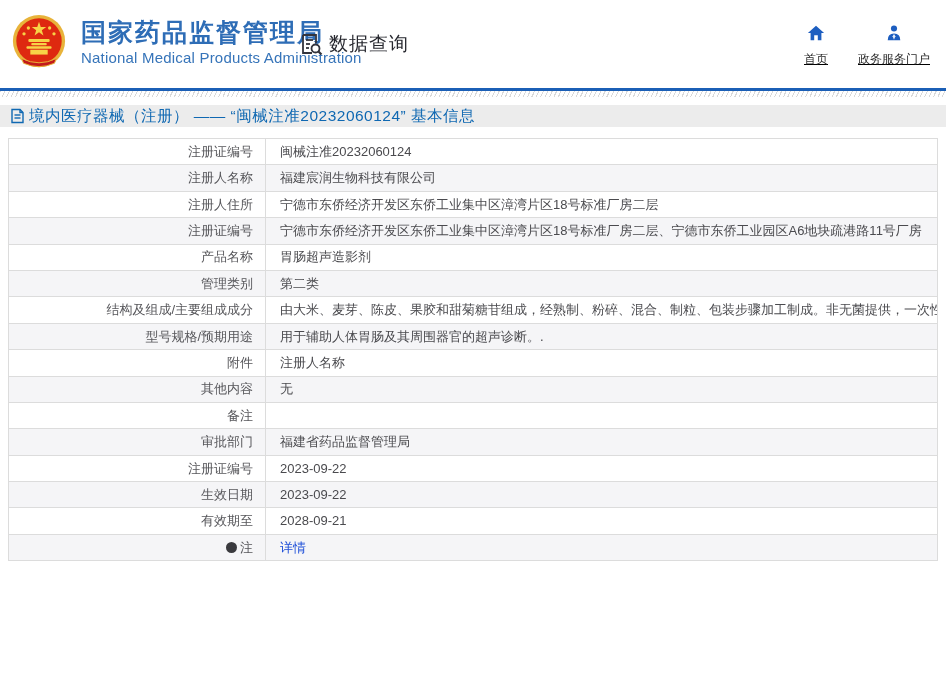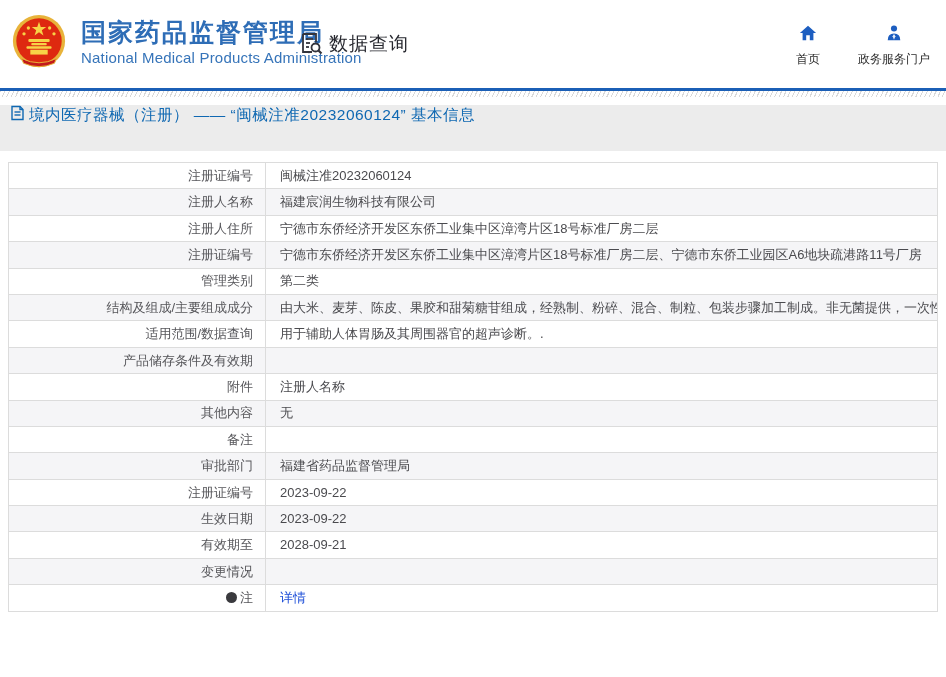--- a/index.html
+++ b/index.html
@@ -6,35 +6,35 @@
   html,body { width:946px; height:677px; background:#fff; overflow:hidden;
     font-family:"Liberation Sans","DejaVu Sans",sans-serif; }
 
   
   .header { position:relative; height:88px; background:#fff; }
   .logo-wrap { position:absolute; left:10px; top:13px; display:flex; align-items:center; }
   .emblem { width:58px; height:58px; flex:0 0 58px; }
   .org-names { margin-left:13px; }
   .org-cn { font-size:25px; font-weight:bold; color:#2e6db6; letter-spacing:2px; line-height:1.15; }
   .org-en { font-size:15px; color:#3674b9; margin-top:3px; letter-spacing:0.2px; }
-  .data-query { position:absolute; left:299px; top:31px; display:flex; align-items:flex-start; cursor:pointer; }
+  .data-query { position:absolute; left:299px; top:31px; display:flex; align-items:center; cursor:pointer; }
   .data-query .dq-icon { width:24px; height:24px; margin-right:6px; }
   .data-query .dq-label { font-size:19px; color:#26272e; letter-spacing:1px; }
-  .header-right { position:absolute; right:16px; top:24px; display:flex; gap:38px; }
+  .header-right { position:absolute; right:16px; top:24px; display:flex; gap:30px;text-decoration:underline; }
   .nav-item { display:flex; flex-direction:column; align-items:center; cursor:pointer; }
   .nav-item svg { width:18px; height:18px; }
   .nav-item .nav-label { margin-top:9px; font-size:12px; color:#2c2c2c; }
 
   
   .blue-line { height:3px; background:#1b5fb6; }
   .hatch { height:6px; background-image:repeating-linear-gradient(115deg,#d9d9d9 0,#d9d9d9 1px,#ffffff 1px,#ffffff 4px); }
   .gap-sm { height:8px; background:#fff; }
 
   
-  .title-bar { height:46px; background:#ececec; display:flex; align-items:flex-start; padding-left:10px; }
+  .title-bar { height:22px; background:#ececec; display:flex; align-items:center; padding-left:10px; }
   .title-bar .doc-icon { width:15px; height:16px; margin-right:4px; flex:0 0 15px; }
   .title-text { font-size:15.5px; color:#0f68b2; letter-spacing:0.5px; }
 
   
   .table-wrap { padding:11px 8px 0 8px; }
   table.info { width:930px; border-collapse:collapse; table-layout:fixed;
     border:1px solid #c9c9ce; font-size:13px; }
   table.info td { border:1px solid #dcdcdc; height:26.4px; line-height:1.2;
     overflow:hidden; white-space:nowrap; }
   table.info tr:nth-child(even) { background:#f5f5f7; }
@@ -127,34 +127,34 @@
         </tr>
         <tr>
           <td class="label"><span>注册人住所</span></td>
           <td class="value">宁德市东侨经济开发区东侨工业集中区漳湾片区18号标准厂房二层</td>
         </tr>
         <tr>
           <td class="label"><span>注册证编号</span></td>
           <td class="value">宁德市东侨经济开发区东侨工业集中区漳湾片区18号标准厂房二层、宁德市东侨工业园区A6地块疏港路11号厂房</td>
         </tr>
         <tr>
+          <td class="label"><span>产品名称</span></td>
+          <td class="value">胃肠超声造影剂</td>
+        </tr>
+        <tr>
           <td class="label"><span>管理类别</span></td>
           <td class="value">第二类</td>
         </tr>
         <tr>
           <td class="label"><span>结构及组成/主要组成成分</span></td>
           <td class="value">由大米、麦芽、陈皮、果胶和甜菊糖苷组成，经熟制、粉碎、混合、制粒、包装步骤加工制成。非无菌提供，一次性使用。.</td>
         </tr>
         <tr>
-          <td class="label"><span>适用范围/数据查询</span></td>
+          <td class="label"><span>型号规格/预期用途</span></td>
           <td class="value">用于辅助人体胃肠及其周围器官的超声诊断。.</td>
-        </tr>
-        <tr>
-          <td class="label"><span>产品储存条件及有效期</span></td>
-          <td class="value"></td>
         </tr>
         <tr>
           <td class="label"><span>附件</span></td>
           <td class="value">注册人名称</td>
         </tr>
         <tr>
           <td class="label"><span>其他内容</span></td>
           <td class="value">无</td>
         </tr>
         <tr>
@@ -171,22 +171,18 @@
         </tr>
         <tr>
           <td class="label"><span>生效日期</span></td>
           <td class="value">2023-09-22</td>
         </tr>
         <tr>
           <td class="label"><span>有效期至</span></td>
           <td class="value">2028-09-21</td>
         </tr>
         <tr>
-          <td class="label"><span>变更情况</span></td>
-          <td class="value"></td>
-        </tr>
-        <tr>
           <td class="label"><span class="dot-icon"></span><span>注</span></td>
           <td class="value"><a href="#" class="link">详情</a></td>
         </tr>
       </tbody>
   </table>
 </div>
 
 </body></html>

